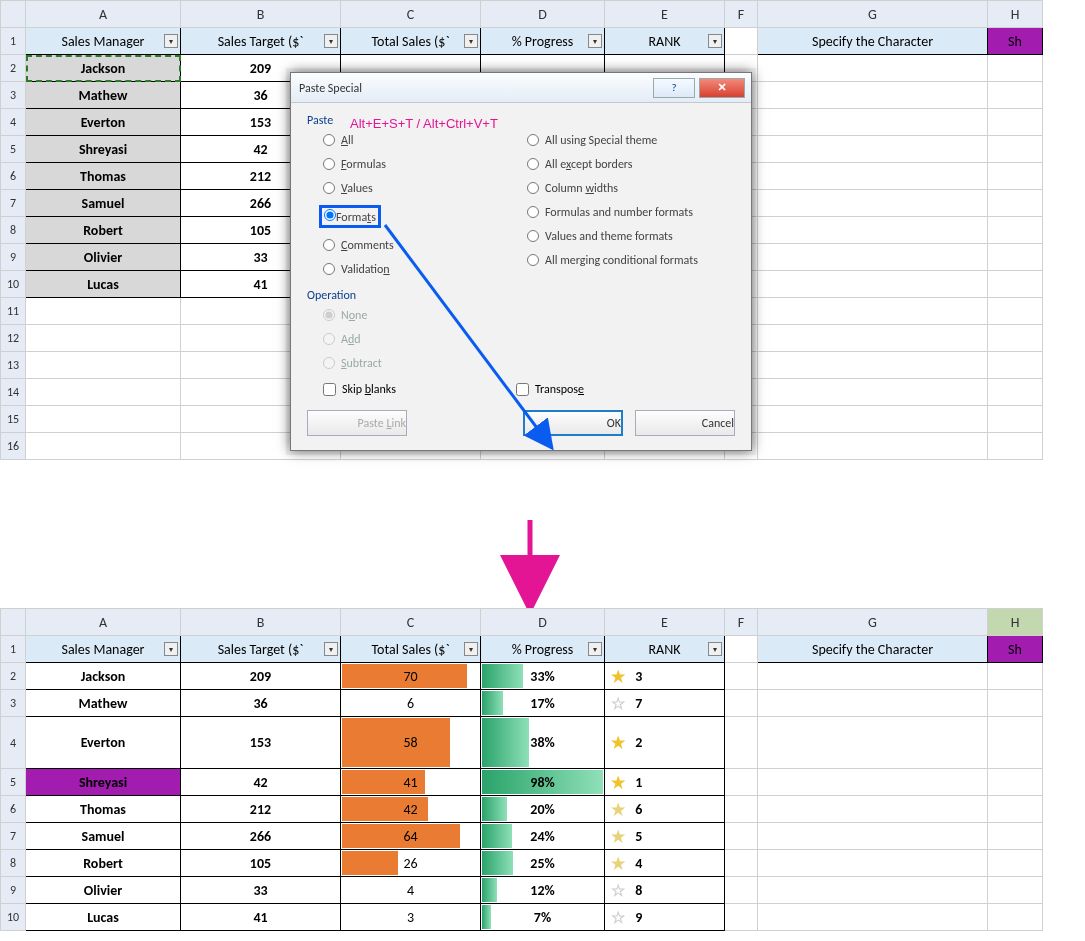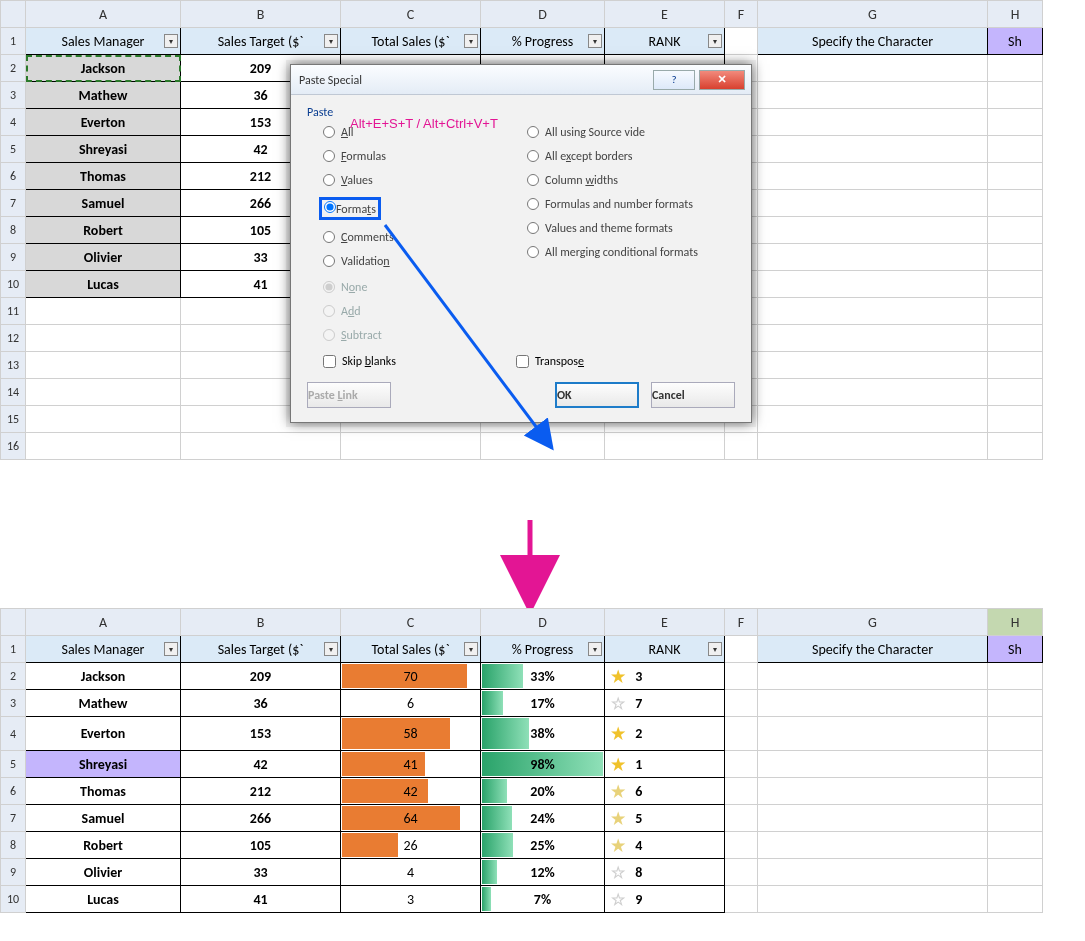--- a/index.html
+++ b/index.html
@@ -10,52 +10,52 @@
 .sheet { position: absolute; border-collapse: collapse; }
 .sheet td, .sheet th { border: 1px solid #d0d0d0; height: 27px; text-align: center; vertical-align: middle; position: relative; }
 .rowhdr { background: #e6ecf5; color: #333; width: 25px; font-size: 12px; font-weight: normal; }
 .colhdr { background: #e6ecf5; color: #333; height: 22px; font-size: 14px; font-weight: normal; }
 .corner { background: #e6ecf5; }
 .header-cell { background: #dbeaf7; font-weight: normal; border: 1px solid #000 !important; position: relative; }
 .filter-btn { position: absolute; right: 2px; top: 50%; transform: translateY(-50%); width: 14px; height: 14px; border: 1px solid #888; background: #f0f0f0; font-size: 8px; line-height: 12px; color: #333; }
 .data-cell { border: 1px solid #000 !important; font-weight: bold; }
 .sel-cell { background: #d8d8d8; }
 .marquee { outline: 2px dashed #2a7a2a; outline-offset: -2px; }
-.yellow-cell { background: #c4b5fd; }
+.yellow-cell { background: #a21caf; }
 
 
 .cA { width: 155px; }
 .cB { width: 160px; }
 .cC { width: 140px; }
 .cD { width: 124px; }
 .cE { width: 120px; }
 .cF { width: 33px; }
 .cG { width: 230px; }
 .cH { width: 55px; }
 
 
-.dialog { position: absolute; left: 290px; top: 64px; width: 462px; background: #f2f2f2; border: 1px solid #777; box-shadow: 0 0 12px rgba(0,0,0,0.6), 0 0 0 4px rgba(0,0,0,0.05); font-size: 12px; }
+.dialog { position: absolute; left: 290px; top: 72px; width: 462px; background: #f2f2f2; border: 1px solid #777; box-shadow: 0 0 12px rgba(0,0,0,0.6), 0 0 0 4px rgba(0,0,0,0.05); font-size: 12px; }
 .dialog-titlebar { height: 30px; background: linear-gradient(#fbfdff,#e4ecf6); border-bottom: 1px solid #c0c8d4; display: flex; align-items: center; padding: 0 6px 0 8px; }
 .dialog-title { flex: 1; font-size: 12px; color: #333; }
 .dialog-help, .dialog-close { width: 42px; height: 20px; margin-left: 4px; border: 1px solid #9aa; text-align: center; line-height: 18px; font-size: 11px; }
 .dialog-help { background: linear-gradient(#f6faff,#dde9f9); color: #0b3e91; }
 .dialog-close { background: linear-gradient(#f28a7c,#d8402f); color: #fff; font-weight: bold; width: 46px; }
 .dialog-body { padding: 10px 16px 14px 16px; }
 .fieldset-label { color: #0b3e91; margin-bottom: 6px; }
 .radio-cols { display: flex; }
 .radio-col { display: flex; flex-direction: column; gap: 10px; }
 .radio-col.left { width: 210px; padding-left: 16px; }
 .radio-col.right { flex: 1; padding-left: 10px; }
 .radio-row { display: flex; align-items: center; gap: 6px; font-size: 12px; color: #444; }
 .radio-row input[type=radio] { width: 12px; height: 12px; }
 .radio-row.disabled { color: #9aa; }
 .checkbox-row { display: flex; align-items: center; gap: 6px; font-size: 12px; }
 .dialog-section { margin-top: 12px; }
 .dlg-buttons { display: flex; gap: 12px; margin-top: 14px; align-items: center; }
-.dlg-btn { width: 84px; height: 26px; border: 1px solid #aab; background: linear-gradient(#fdfdfd,#e9e9e9); font-size: 12px; color: #333; display: flex; align-items: center; justify-content: flex-start; font-weight: bold; }
+.dlg-btn { width: 100px; height: 26px; border: 1px solid #aab; background: linear-gradient(#fdfdfd,#e9e9e9); font-size: 12px; color: #333; display: flex; align-items: center; justify-content: flex-end; }
 .dlg-btn.disabled { color: #aaa; }
 .dlg-btn.primary { border: 2px solid #1e7cc9; }
 .formats-box { border: 3px solid #0a5cf0; padding: 1px 2px; margin-left: -4px; }
 .shortcut-anno { position: absolute; left: 350px; top: 116px; color: #e31594; font-size: 13px; z-index: 50; font-family: Arial, sans-serif; }
 .underline { text-decoration: underline; }
 
 
 .svg-overlay { position: absolute; left: 0; top: 0; pointer-events: none; }
 
 
@@ -303,21 +303,21 @@
               <span><span class="underline">C</span>omments</span>
             </label>
             <label class="radio-row">
               <input type="radio" name="paste" style="">
               <span>Validatio<span class="underline">n</span></span>
             </label>
           </div>
       <div class="radio-col right" id="paste-right">
             <label class="radio-row">
               <input type="radio" name="paste" style="">
-              <span>All using Source vide</span>
+              <span>All using Special theme</span>
             </label>
             <label class="radio-row">
               <input type="radio" name="paste" style="">
               <span>All e<span class="underline">x</span>cept borders</span>
             </label>
             <label class="radio-row">
               <input type="radio" name="paste" style="">
               <span>Column <span class="underline">w</span>idths</span>
             </label>
             <label class="radio-row">
@@ -328,20 +328,21 @@
               <input type="radio" name="paste" style="">
               <span>Values and theme formats</span>
             </label>
             <label class="radio-row">
               <input type="radio" name="paste" style="">
               <span>All merging conditional formats</span>
             </label>
           </div>
     </div>
     <div class="dialog-section">
+      <div class="fieldset-label">Operation</div>
       <div class="radio-cols">
         <div class="radio-col left" id="op-left">
               <label class="radio-row disabled">
                 <input type="radio" name="op" checked="" disabled="" style="">
                 <span>N<span class="underline">o</span>ne</span>
               </label>
               <label class="radio-row disabled">
                 <input type="radio" name="op" disabled="" style="">
                 <span>A<span class="underline">d</span>d</span>
               </label>
@@ -444,21 +445,21 @@
           </td>
           <td class="empty-cell cF"></td>
           <td class="empty-cell cG"></td>
           <td class="empty-cell cH"></td>
         </tr>
         <tr>
           <td class="rowhdr">4</td>
           <td class="data-cell cA">Everton</td>
           <td class="data-cell cB">153</td>
           <td class="data-cell cC" style="padding:0"><span class="orange-bar" style="width:78%"></span><span class="total-text">58</span></td>
-          <td class="data-cell cD" style="padding:8px"><span class="databar-outer" style="width:38%"></span><span class="progress-text">38%</span></td>
+          <td class="data-cell cD" style="padding:17px"><span class="databar-outer" style="width:38%"></span><span class="progress-text">38%</span></td>
           <td class="data-cell cE">
             <span class="rank-wrap">
               <span class="star">★</span>
               <span>2</span>
             </span>
           </td>
           <td class="empty-cell cF"></td>
           <td class="empty-cell cG"></td>
           <td class="empty-cell cH"></td>
         </tr>

